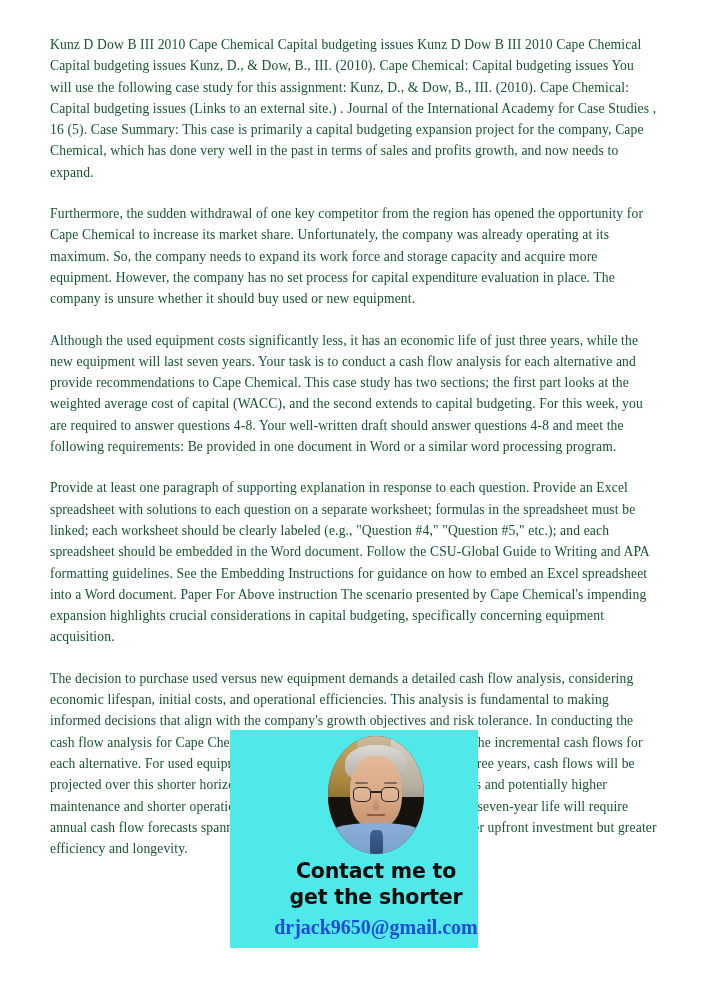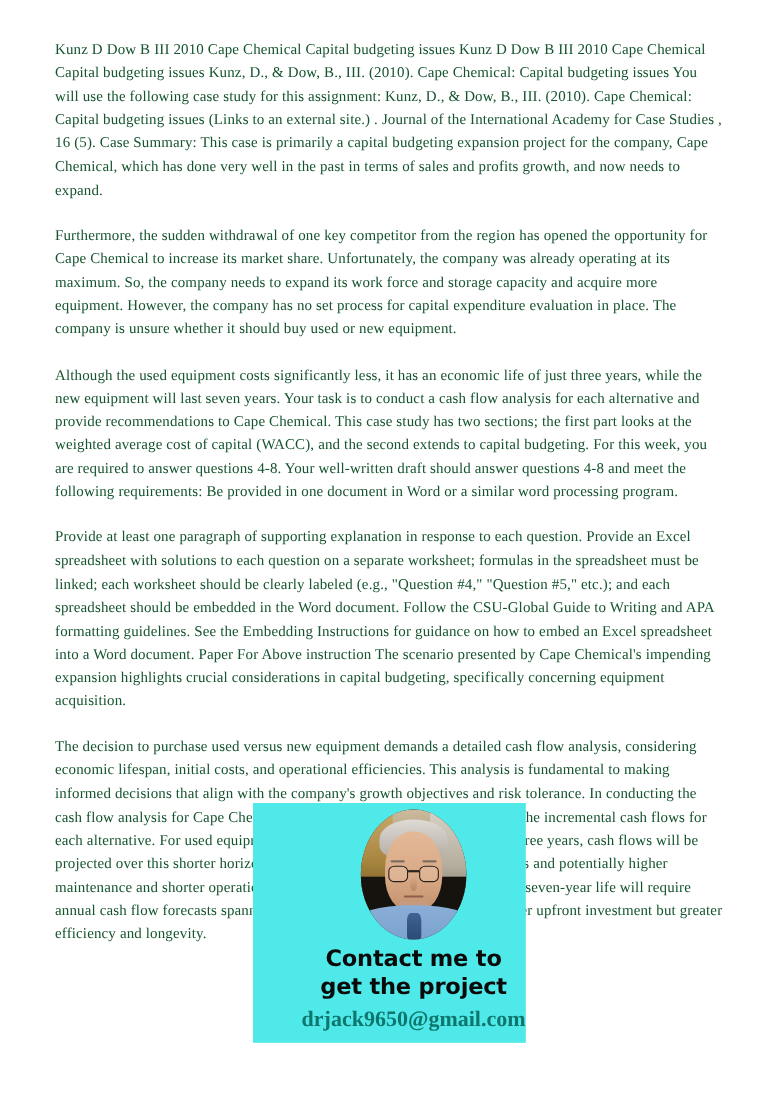--- a/index.html
+++ b/index.html
@@ -145,21 +145,21 @@
     color: #0a0a0a;
     text-align: center;
     letter-spacing: -0.2px;
     white-space: nowrap;
   }
   #promo-email {
     font-family: "Liberation Serif", "DejaVu Serif", serif;
     font-weight: bold;
     font-size: 20px;
     line-height: 24px;
-    color: #0f766e;
+    color: #1d4ed8;
     text-align: center;
     margin-top: 5px;
     white-space: nowrap;
   }
 </style>
 </head>
 <body>
 
 <div id="page">
 
@@ -186,18 +186,18 @@
       <div class="pt-glass-r"></div>
       <div class="pt-bridge"></div>
       <div class="pt-nose"></div>
       <div class="pt-mouth"></div>
       <div class="pt-neck"></div>
       <div class="pt-shirt"></div>
       <div class="pt-tie"></div>
     </div>
 
     <div class="promo-line">Contact me to</div>
-    <div class="promo-line">get the project</div>
+    <div class="promo-line">get the shorter</div>
     <div id="promo-email">drjack9650@gmail.com</div>
 
   </div>
 
 </div>
 
 </body></html>

